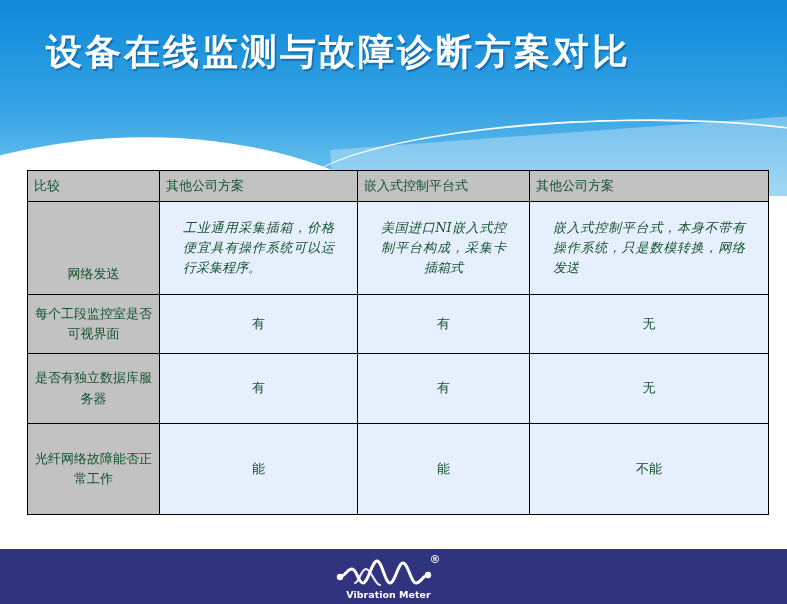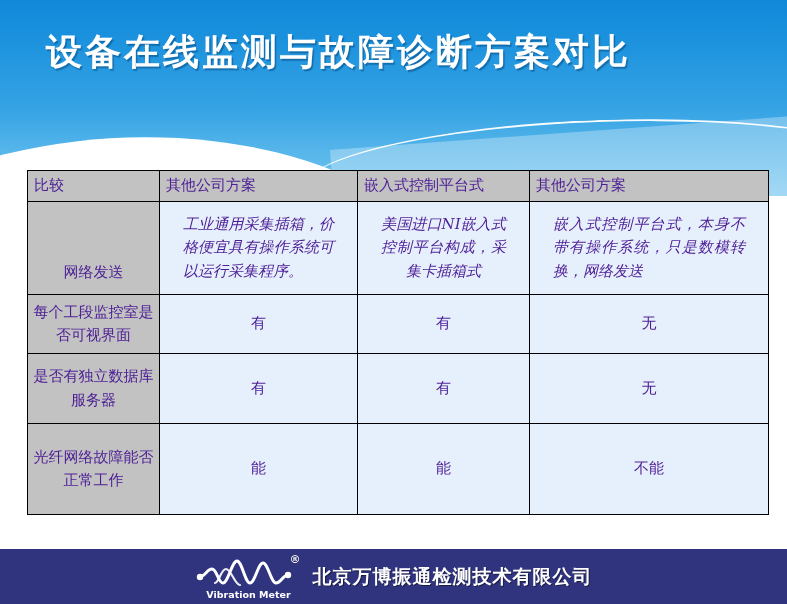--- a/index.html
+++ b/index.html
@@ -99,23 +99,23 @@
     width: 741px;
   }
   table.cmp {
     border-collapse: collapse;
     width: 741px;
     table-layout: fixed;
   }
   table.cmp td {
     border: 1px solid #000000;
     font-family: "DejaVu Serif", "Liberation Serif", serif;
-    font-size: 15px;
+    font-size: 13px;
     line-height: 1.55;
-    color: #4c1d95;
+    color: #14532d;
     padding: 2px 4px;
     vertical-align: middle;
   }
   col.c1 { width: 132px; }
   col.c2 { width: 198px; }
   col.c3 { width: 172px; }
   col.c4 { width: 239px; }
 
   
   tr.headrow td {
@@ -298,18 +298,17 @@
         <svg width="108" height="44" viewBox="0 0 108 44">
           <path d="M4 24 C10 24 12 16 17 16 C22 16 23 30 28 30 C33 30 37 8 42 8 C47 8 50 30 55 30 C60 30 63 10 68 10 C73 10 76 30 81 30 C86 30 88 22 93 22" fill="none" stroke="#ffffff" stroke-width="3" stroke-linecap="round" stroke-linejoin="round"></path>
           <path d="M20 30 C24 30 26 16 31 16 C36 16 40 32 45 32" fill="none" stroke="#ffffff" stroke-width="2.2" stroke-linecap="round" opacity="0.9"></path>
           <circle cx="5" cy="24" r="3.2" fill="#ffffff"></circle>
           <circle cx="93" cy="22" r="3.2" fill="#ffffff"></circle>
         </svg>
         <span class="logo-reg">®</span>
         <span class="logo-word">Vibration Meter</span>
       </div>
       <div class="footer-text">
-        <div class="company">北京万博振通检测技术有限公司</div>
       </div>
     </div>
   </div>
 
 </div>
 
 </body></html>

